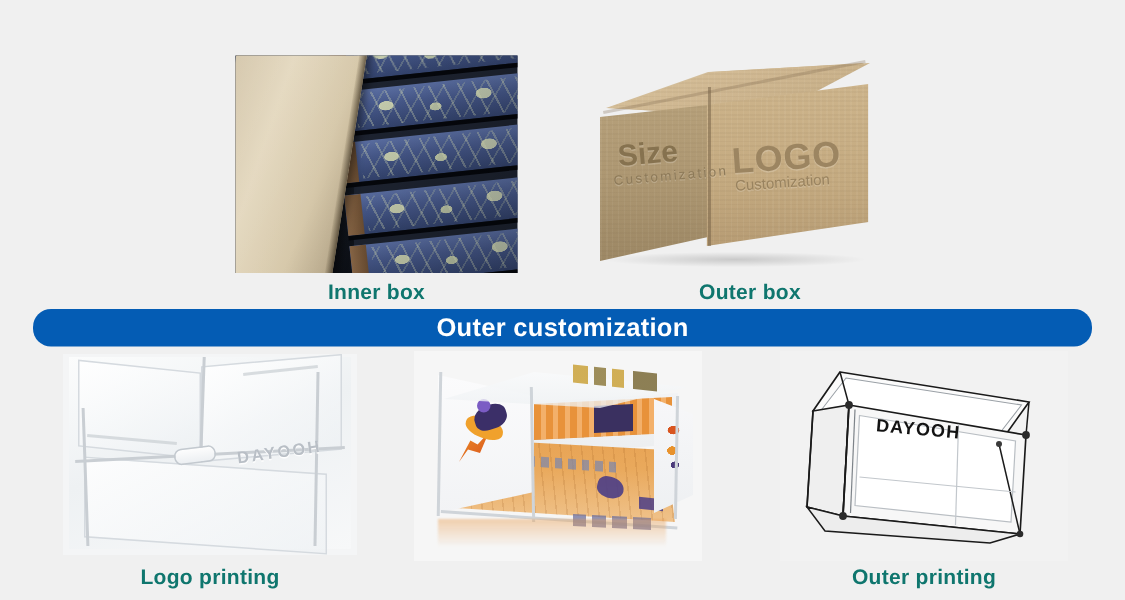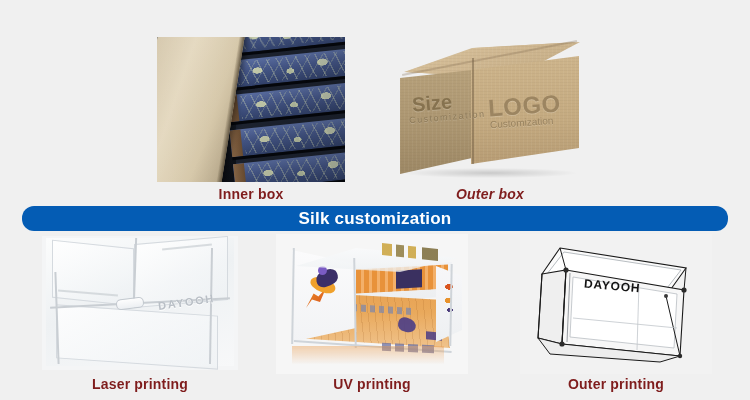--- a/index.html
+++ b/index.html
@@ -40,21 +40,21 @@
   }
   #banner-packaging { top: 7px; }
   #banner-logo { top: 206px; }
 
   
   .caption {
     position: absolute;
     text-align: center;
     font-size: 14px;
     font-weight: bold;
-    color: #7f1d1d;
+    color: #0f766e;
     letter-spacing: 0.2px;
   }
 
   
   .figure {
     position: absolute;
     overflow: hidden;
   }
 
   
@@ -520,24 +520,24 @@
       <div class="ob-seam" style="left:82px; top:24px; width:1.5px; height:106px; transform:rotate(0deg);"></div>
       <div class="ob-seam" style="left:12px; top:40px; width:178px; height:1.5px; transform:rotate(-11deg); transform-origin:0 0; opacity:.5;"></div>
 
       <div class="ob-text ob-size">Size</div>
       <div class="ob-text ob-size-sub">Customization</div>
       <div class="ob-text ob-logo">LOGO</div>
       <div class="ob-text ob-logo-sub">Customization</div>
     </div>
   </div>
 
-  <div class="caption" style="left:390px; top:186px; width:200px;font-style:italic;">Outer box</div>
+  <div class="caption" style="left:400px; top:186px; width:200px;">Outer box</div>
 
   <div class="banner" id="banner-logo">
-    <span>Silk customization</span>
+    <span>Outer customization</span>
   </div>
 
   <div class="figure" id="fig-laser">
     <div class="lz-body"></div>
 
     <div class="lz-panel" style="left:10px; top:8px; width:80px; height:56px; transform:skewY(6deg);"></div>
     <div class="lz-panel" style="left:92px; top:4px; width:92px; height:62px; transform:skewY(-5deg);"></div>
     <div class="lz-panel" style="left:14px; top:74px; width:160px; height:52px; transform:skewY(4deg);"></div>
 
     <div class="lz-line" style="left:8px;  top:66px; width:180px; height:2px; transform:rotate(-3deg);"></div>
@@ -545,21 +545,21 @@
     <div class="lz-line" style="left:168px;top:12px; width:2px;  height:116px; transform:rotate(1deg);"></div>
     <div class="lz-line" style="left:14px; top:36px; width:2px;  height:92px; transform:rotate(-2deg);"></div>
     <div class="lz-line" style="left:16px; top:56px; width:60px; height:2px; transform:rotate(5deg); opacity:.7;"></div>
     <div class="lz-line" style="left:120px;top:10px; width:50px; height:2px; transform:rotate(-6deg); opacity:.7;"></div>
 
     <div class="lz-handle"></div>
 
     <div class="lz-brand">DAYOOH</div>
   </div>
 
-  <div class="caption" style="left:42px; top:376px; width:196px;">Laser printing</div>
+  <div class="caption" style="left:42px; top:376px; width:196px;">Logo printing</div>
 
   <div class="figure" id="fig-uv">
     <div class="uv-box">
       <div class="uv-back"></div>
       <div class="uv-seats"></div>
       <div class="uv-board"></div>
 
       <div class="uv-floor">
         <div class="uv-floor-grain"></div>
       </div>
@@ -584,21 +584,20 @@
 
       <div class="uv-edge" style="left:6px;   top:8px;  width:1.5px; height:96px; transform:rotate(1deg);"></div>
       <div class="uv-edge" style="left:68px;  top:18px; width:1.5px; height:90px; transform:rotate(-1deg);"></div>
       <div class="uv-edge" style="left:164px; top:24px; width:1.5px; height:82px; transform:rotate(1deg);"></div>
       <div class="uv-edge" style="left:8px;   top:100px; width:158px; height:1.5px; transform:rotate(4deg); transform-origin:0 0;"></div>
       <div class="uv-logos"></div>
     </div>
     <div class="uv-reflect"></div>
   </div>
 
-  <div class="caption" style="left:276px; top:376px; width:192px;">UV printing</div>
 
   <div class="figure" id="fig-silk">
     <svg class="sk-svg" viewBox="0 0 192 140">
 
       <polygon points="40,14 166,34 146,62 22,40" fill="#fbfbfb" stroke="#1a1a1a" stroke-width="1.1"></polygon>
 
       <polygon points="44,18 161,36 144,58 27,40" fill="#ffffff" stroke="#9aa0a6" stroke-width="0.7"></polygon>
 
       <polygon points="22,40 46,36 42,110 18,104" fill="#efefef" stroke="#1a1a1a" stroke-width="1.1"></polygon>
 

